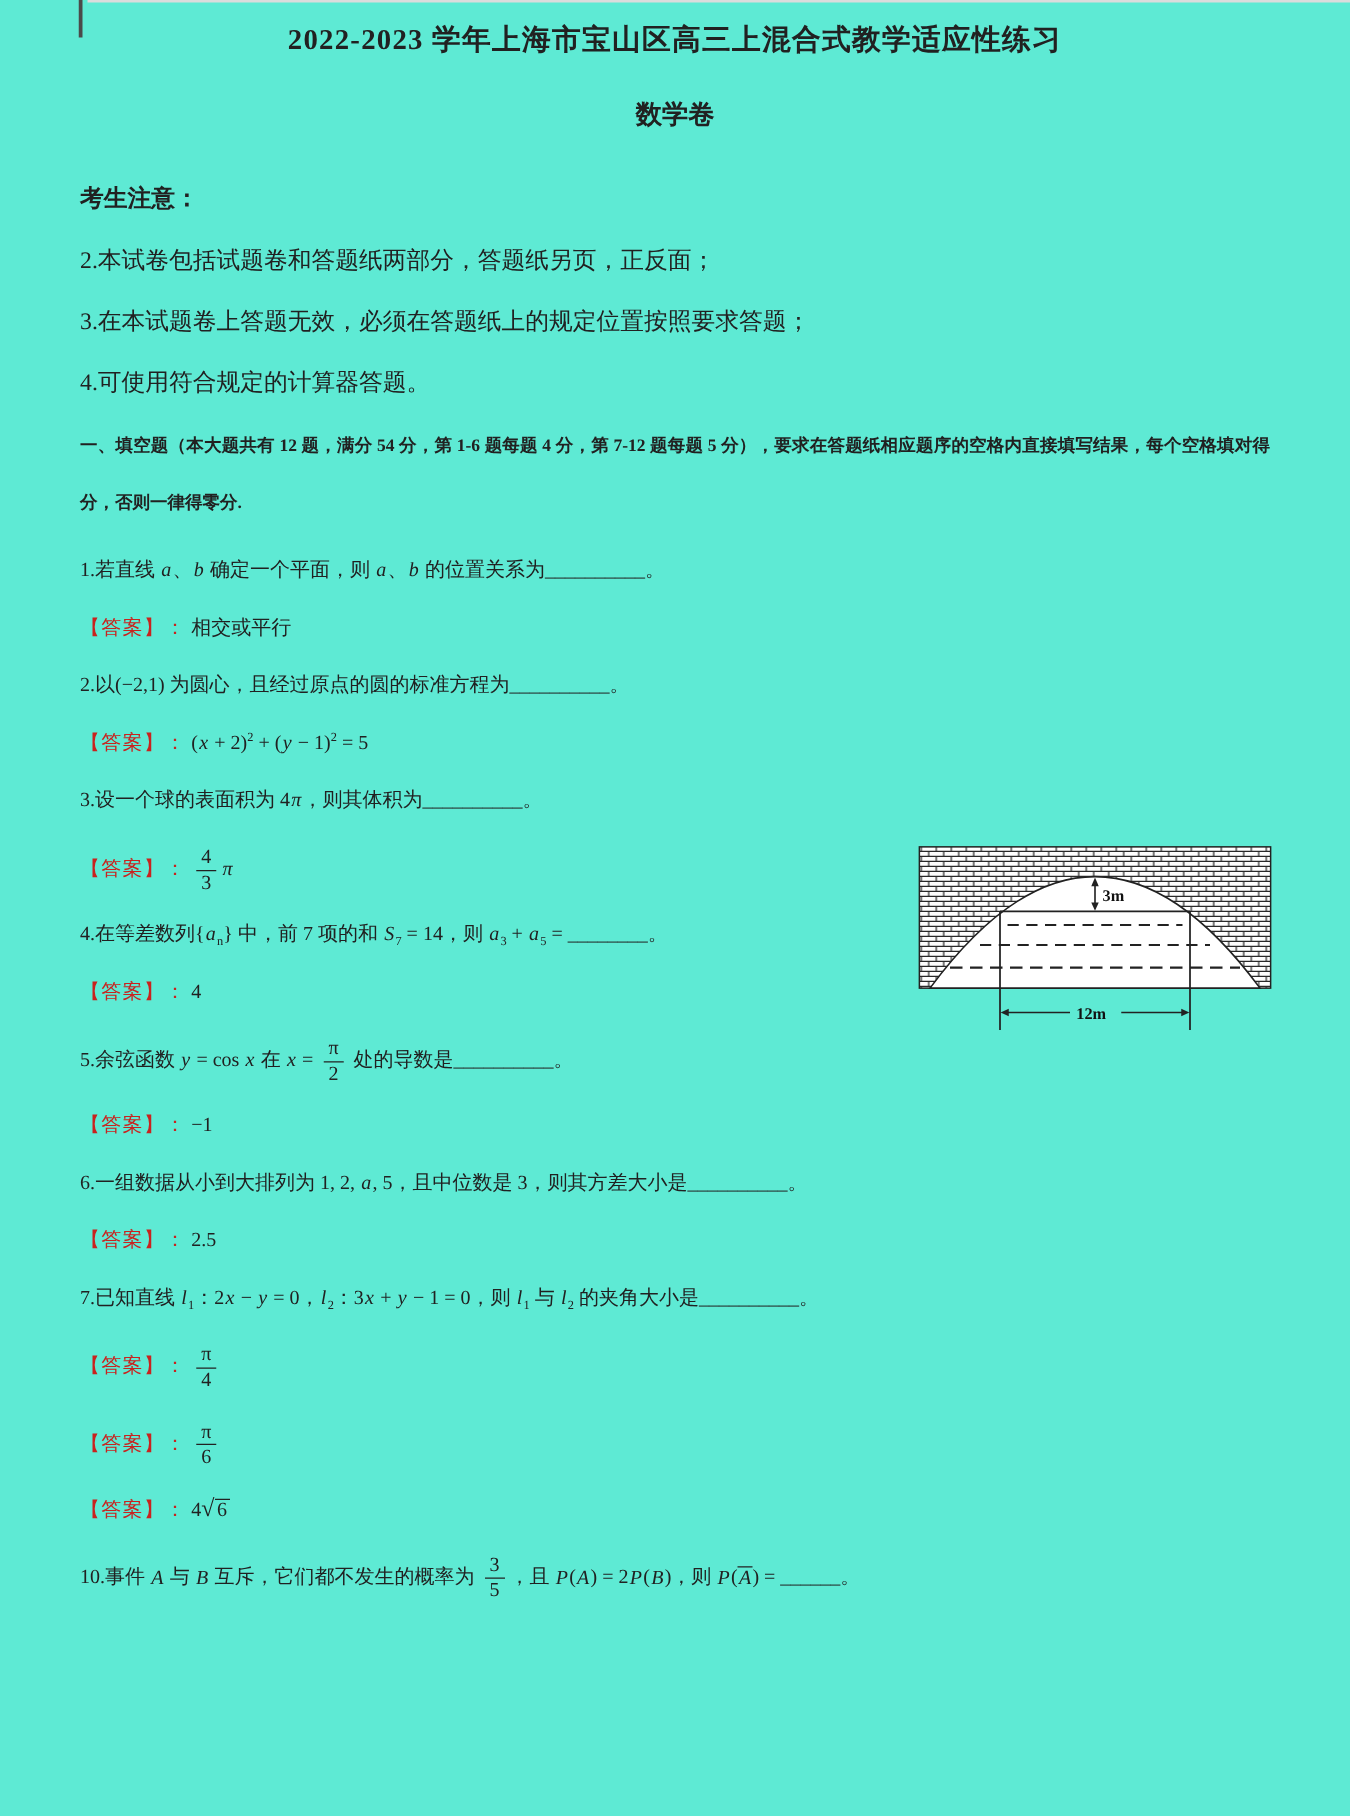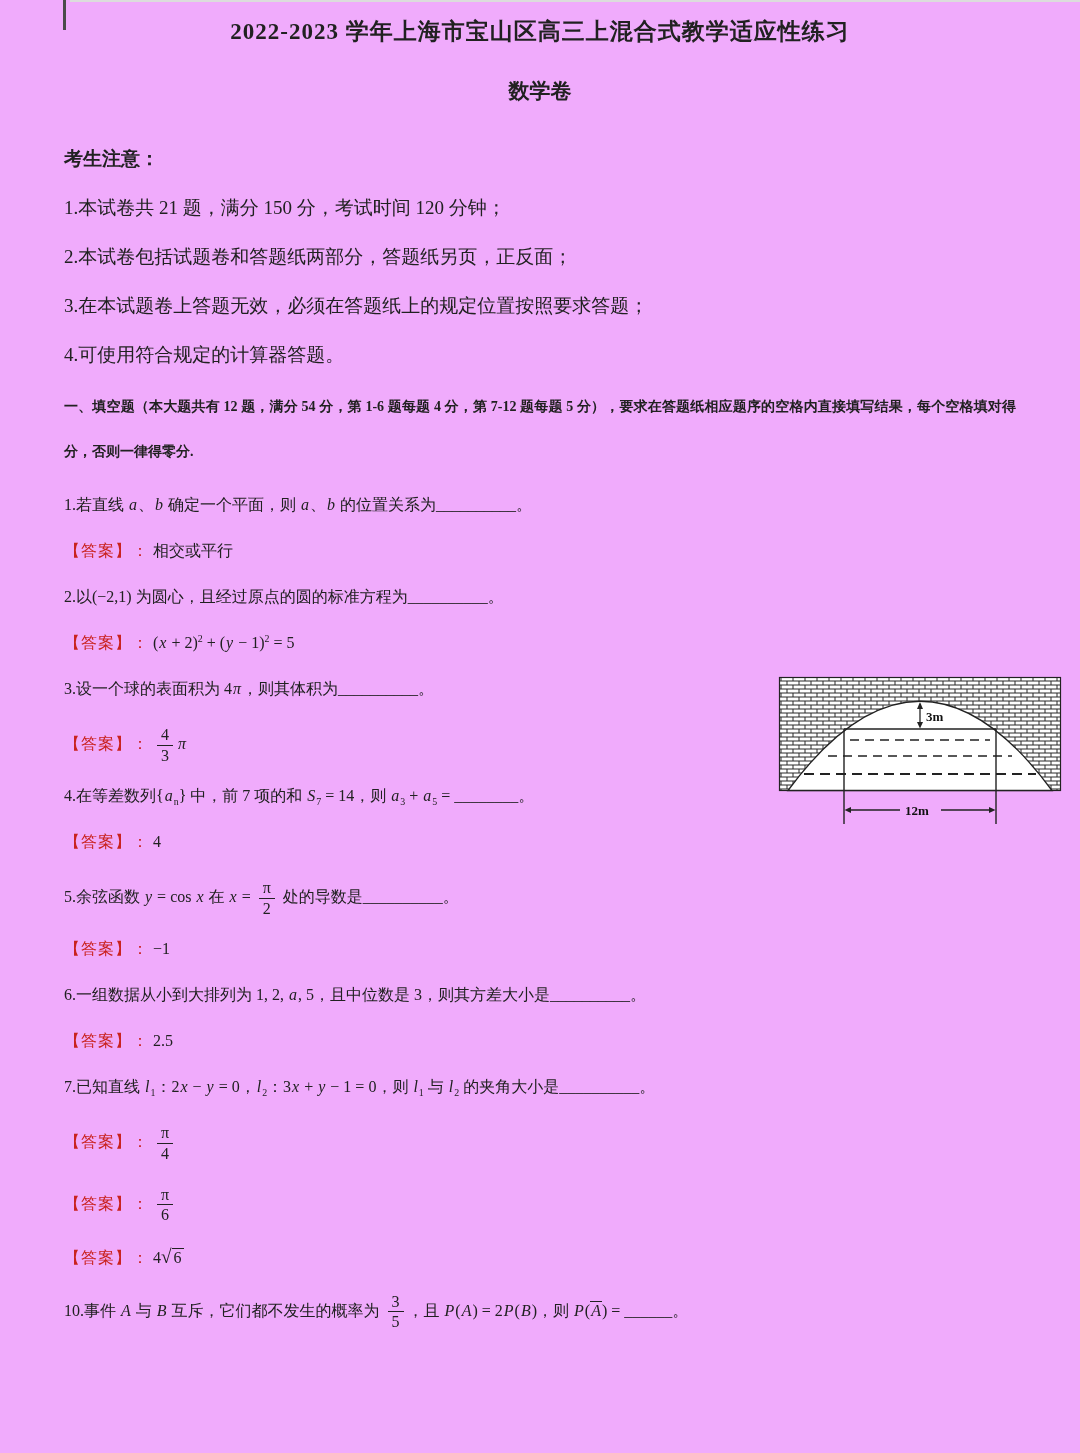--- a/index.html
+++ b/index.html
@@ -1,18 +1,18 @@
 <!DOCTYPE html>
 <html style="--red: #c9221e; --ink: #212121;"><head>
 <meta charset="utf-8">
 <style>
   :root{ --red:#c9221e; --ink:#212121; }
   html,body{margin:0;padding:0;background:#ffffff;}
   .sheet{
-    position:relative; width:1080px; height:1453px; background:#f0abfc; overflow:hidden;
+    position:relative; width:1080px; height:1453px; background:#5eead4; overflow:hidden;
     font-family:"Liberation Serif","DejaVu Serif",serif; color:var(--ink);
   }
   .top-scan-line{position:absolute;left:70px;top:0;width:1010px;height:2px;background:#dcdcdc;}
   .corner-scan-mark{position:absolute;left:63px;top:0;width:3px;height:30px;background:#4a4a4a;}
   .content{position:absolute;left:64px;top:0;width:952px;}
   .title1{font-size:23px;font-weight:bold;text-align:center;margin-top:16px;letter-spacing:1px;}
   .title2{font-size:21px;font-weight:bold;text-align:center;margin-top:30px;}
   .notice-head{font-size:19px;font-weight:bold;margin-top:41px;}
   .notice-line{font-size:19px;margin-top:23px;}
   .section-head{font-size:14px;font-weight:bold;margin-top:16px;line-height:45px;text-align:justify;}
@@ -20,35 +20,34 @@
   .line .ans-label{color:var(--red);font-weight:normal;letter-spacing:1px;}
   i.v{font-style:italic;padding:0 1px;}
   sub{font-size:0.62em;line-height:0;} sup{font-size:0.62em;line-height:0;}
   .frac{display:inline-block;vertical-align:middle;text-align:center;line-height:1.1;margin:1px 4px;}
   .fn{display:block;border-bottom:1.6px solid #222;padding:0 4px 1px;}
   .fd{display:block;padding:1px 4px 0;}
   .sqrt{white-space:nowrap;}
   .sqrt .rad{font-size:1.2em;}
   .sqrt .rbody{border-top:1.6px solid #222;padding:0 2px;}
   .ol{display:inline-block;border-top:1.5px solid #222;line-height:1.1;margin-top:-2px;}
-  .figure{position:absolute;left:738px;top:676px;width:288px;height:152px;padding-left:40px;}
+  .figure{position:absolute;left:694px;top:676px;width:288px;height:152px;padding-left:40px;}
 </style>
 </head>
 <body>
 
 <div class="sheet">
   <div class="top-scan-line"></div>
   <div class="corner-scan-mark"></div>
 
   <div class="content">
     <div class="title1">2022-2023 学年上海市宝山区高三上混合式教学适应性练习</div>
     <div class="title2">数学卷</div>
 
     <div class="notice-head">考生注意：</div>
-    <div class="notice-line">1.本试卷共 21 题，满分 150 分，考试时间 120 分钟；</div>
     <div class="notice-line">2.本试卷包括试题卷和答题纸两部分，答题纸另页，正反面；</div>
     <div class="notice-line">3.在本试题卷上答题无效，必须在答题纸上的规定位置按照要求答题；</div>
     <div class="notice-line">4.可使用符合规定的计算器答题。</div>
 
     <div class="section-head">一、填空题（本大题共有 12 题，满分 54 分，第 1-6 题每题 4 分，第 7-12 题每题 5 分），要求在答题纸相应题序的空格内直接填写结果，每个空格填对得分，否则一律得零分.</div>
 
     <div>
         <div class="line question"><span>1.若直线 </span><i class="v">a</i><span>、</span><i class="v">b</i><span> 确定一个平面，则 </span><i class="v">a</i><span>、</span><i class="v">b</i><span> 的位置关系为</span><span>__________</span><span>。</span></div>
         <div class="line answer"><span class="ans-label">【答案】：</span> <span>相交或平行</span></div>
         <div class="line question"><span>2.以</span><span>(−2,1)</span><span> 为圆心，且经过原点的圆的标准方程为</span><span>__________</span><span>。</span></div>

